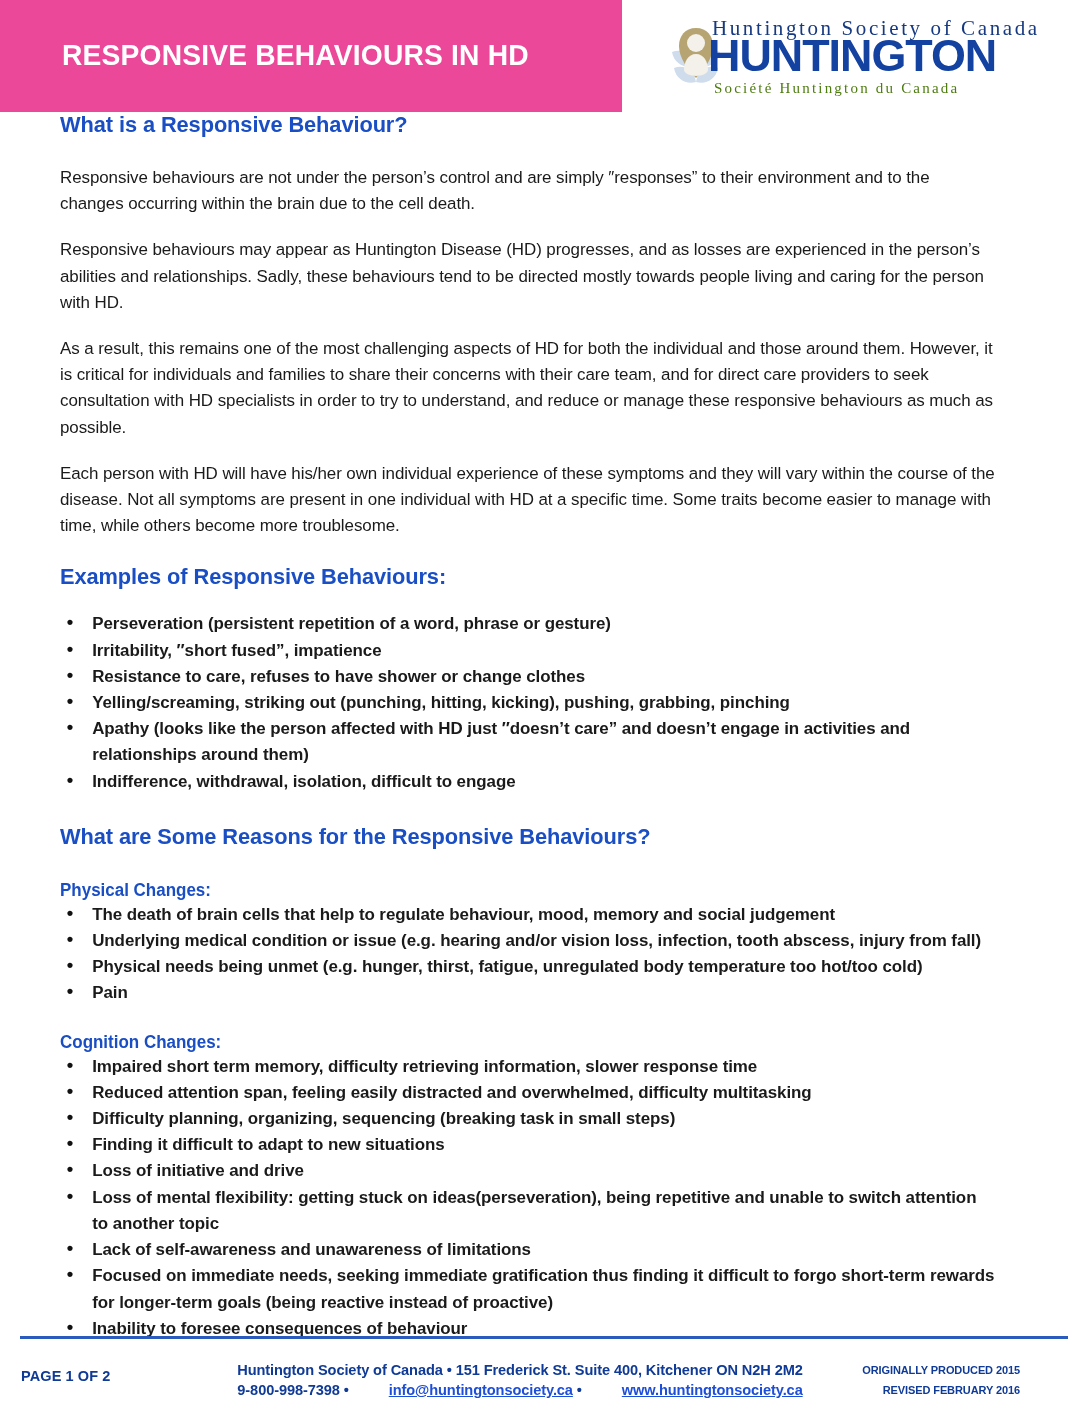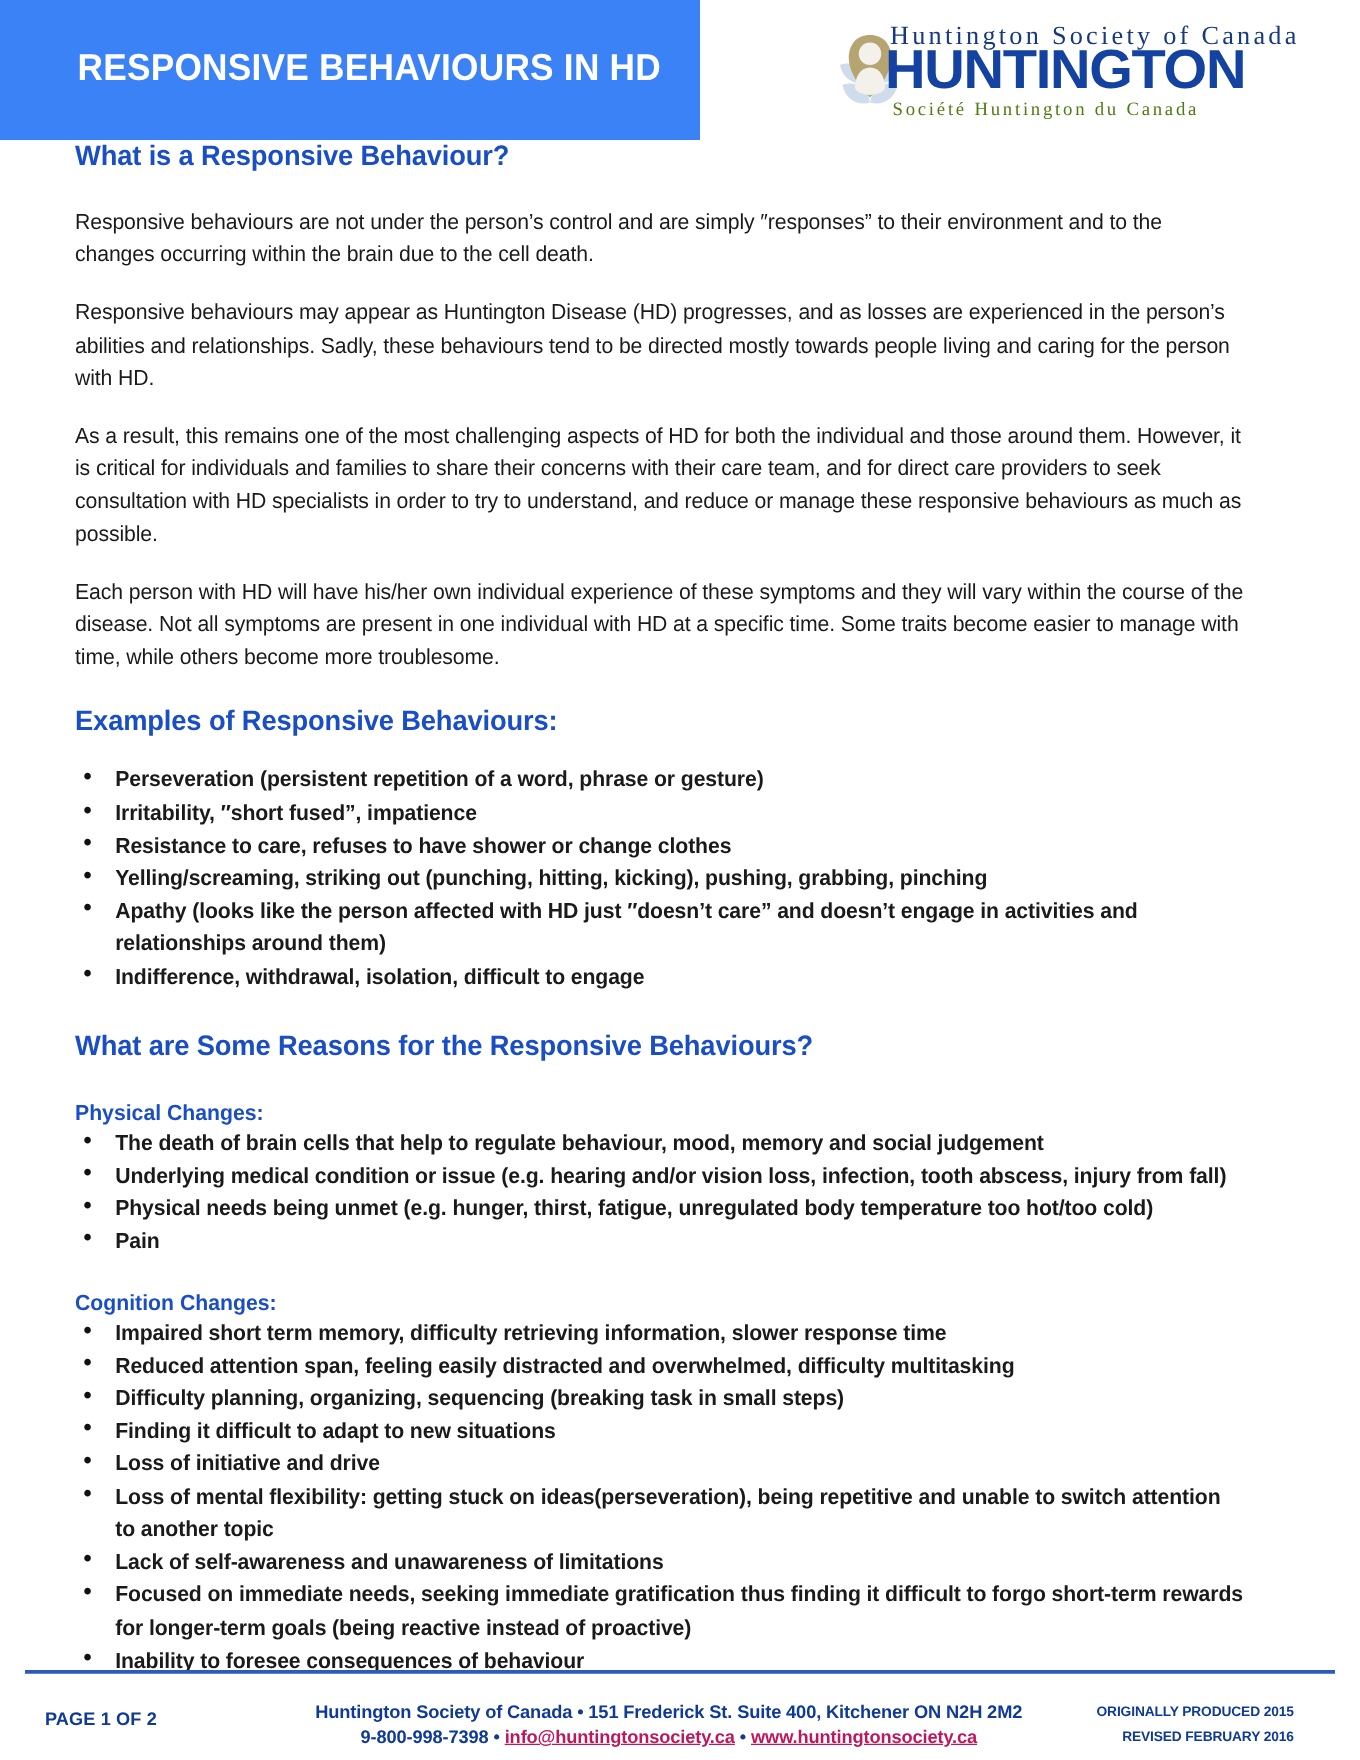--- a/index.html
+++ b/index.html
@@ -20,23 +20,23 @@
   
   .header {
     position: relative;
     height: 112px;
     width: 1088px;
   }
   .title-banner {
     position: absolute;
     left: 0;
     top: 0;
-    width: 560px;
+    width: 622px;
     height: 112px;
-    background: #3b82f6;
+    background: #ec4899;
   }
   .title-banner .title-text {
     position: absolute;
     left: 62px;
     top: 38px;
     color: #ffffff;
     font-size: 30px;
     font-weight: bold;
     letter-spacing: 0.2px;
     font-family: "Liberation Sans", sans-serif;
@@ -172,21 +172,21 @@
   .footer-rule {
     position: absolute;
     left: 20px;
     top: 0;
     width: 1048px;
     height: 3px;
     background: #2a5bbd;
   }
   .footer-inner {
     position: absolute;
-    left: 15px;
+    left: 0;
     top: 14px;
     width: 1040px;
     height: 58px;
   }
   .page-label {
     position: absolute;
     left: 21px;
     top: 18px;
     color: #0f3a96;
     font-size: 14.5px;
@@ -202,22 +202,23 @@
     text-align: center;
     color: #0f3a96;
     font-size: 14.6px;
     font-weight: bold;
     line-height: 20px;
     font-family: "Liberation Sans", sans-serif;
     letter-spacing: -0.1px;
   }
   .footer-center a,
   .footer-center .link {
-    color: #be185d;
+    color: #1d4ed8;
     text-decoration: underline;
+    margin-left: 36px;
   }
   .footer-right {
     position: absolute;
     right: 20px;
     top: 10px;
     text-align: right;
     color: #0f3a96;
     font-size: 11px;
     font-weight: bold;
     line-height: 20px;

